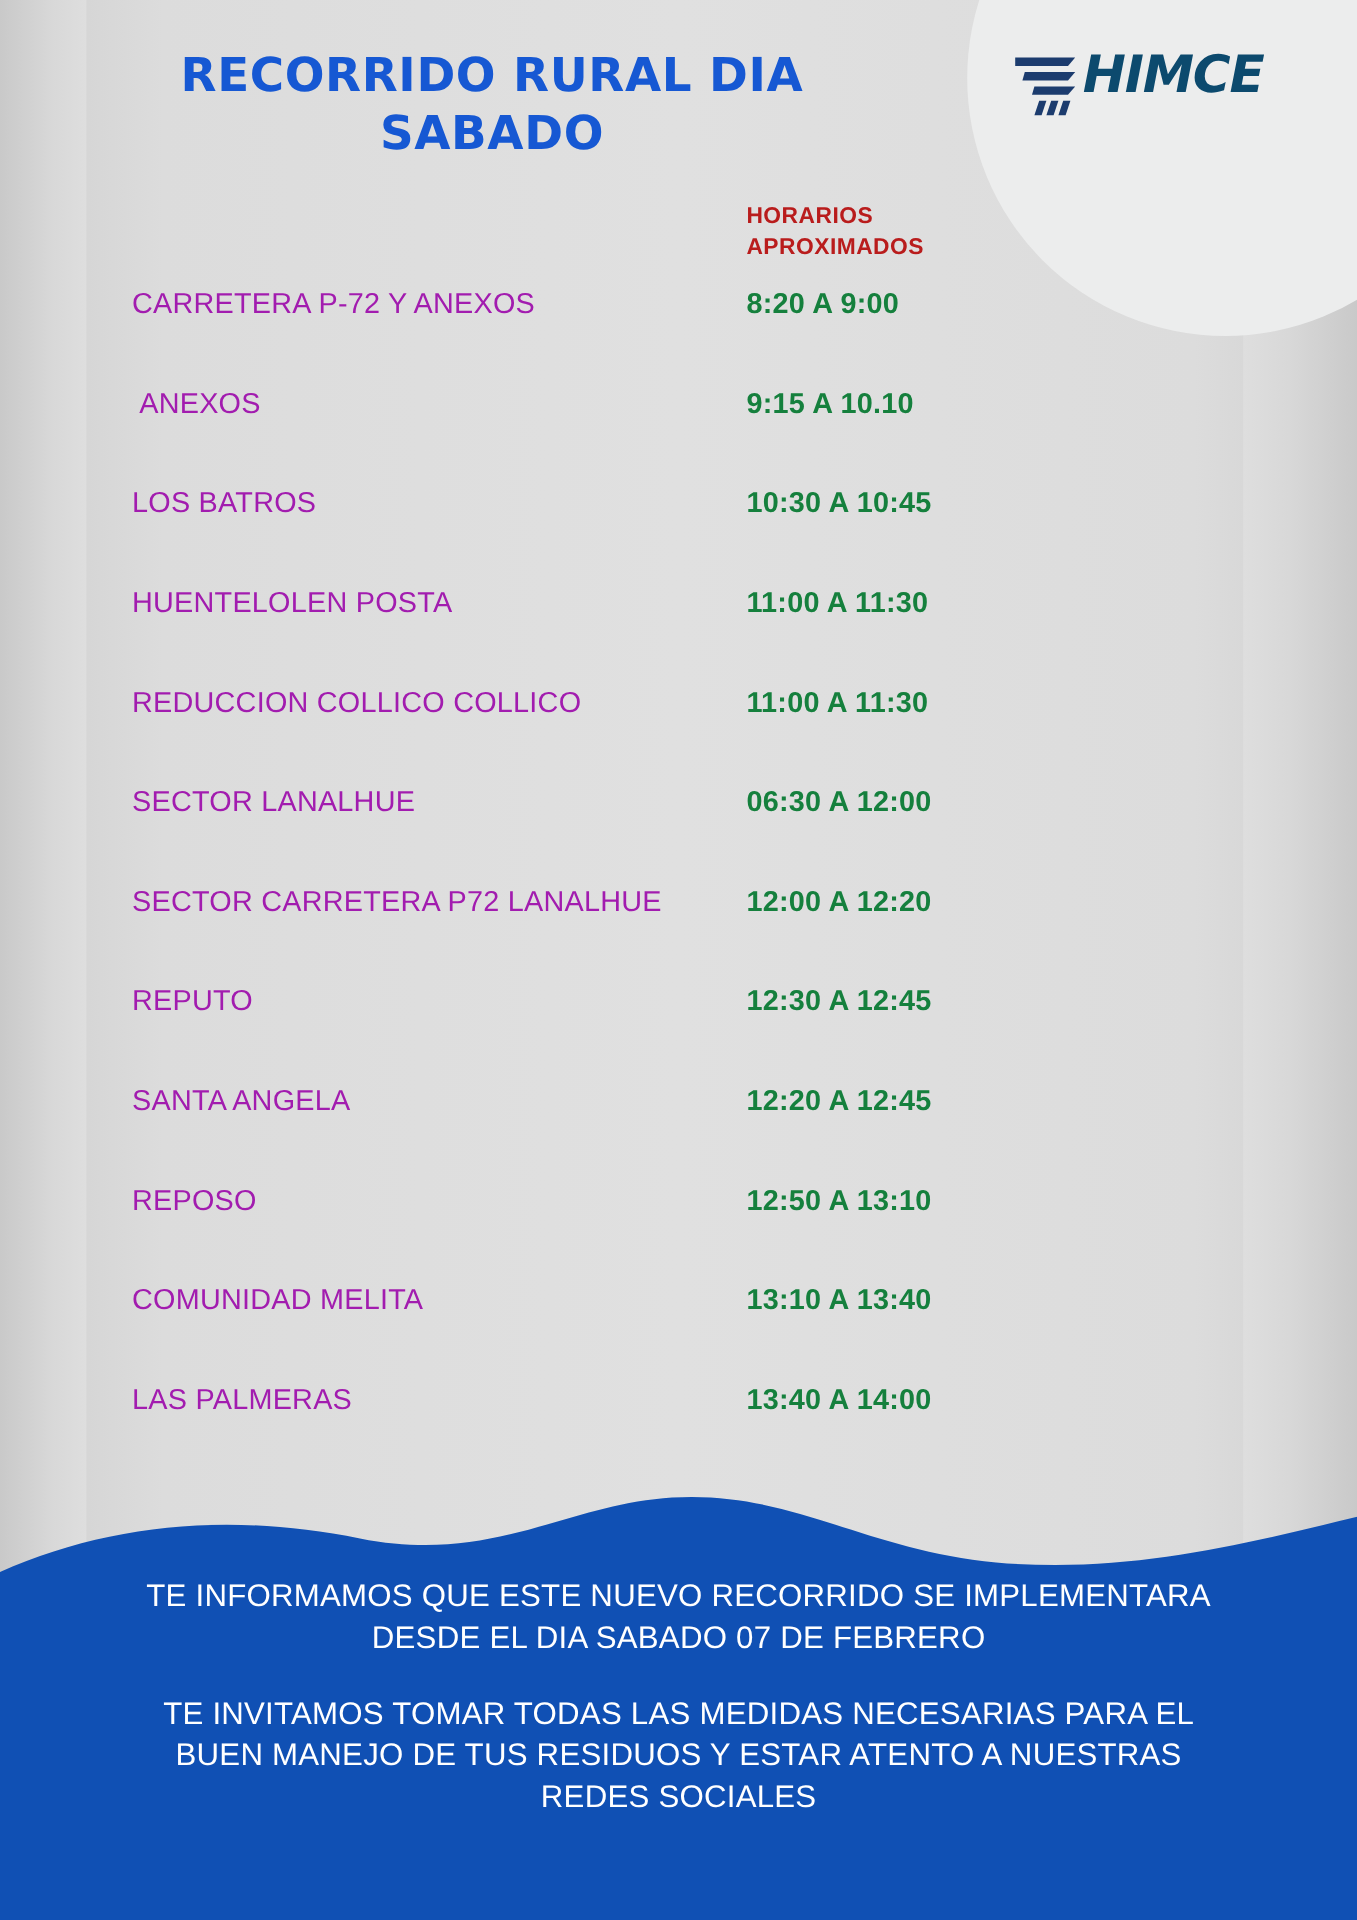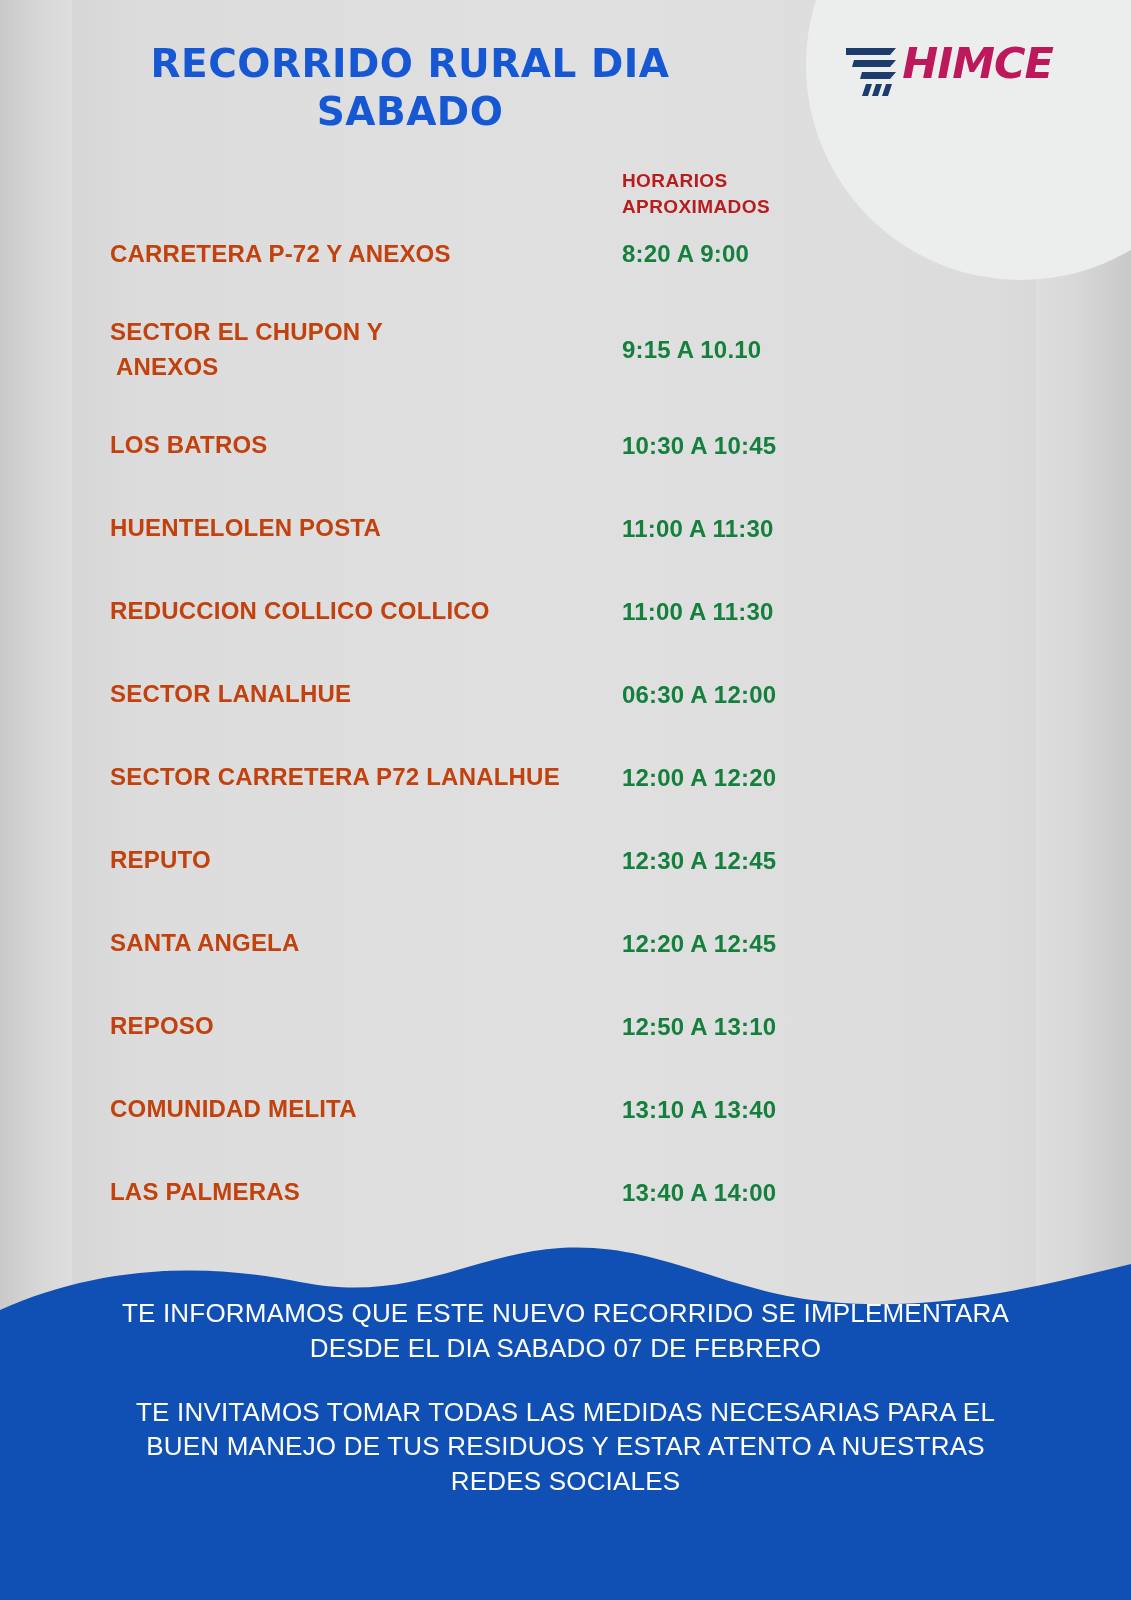--- a/index.html
+++ b/index.html
@@ -56,21 +56,21 @@
   }
   .logo-mark {
     display: block;
   }
   .logo-text {
     font-family: "DejaVu Sans", sans-serif;
     font-size: 43px;
     font-weight: 700;
     font-style: italic;
     letter-spacing: -1px;
-    color: #be185d;
+    color: #0c4a6e;
     line-height: 46px;
   }
 
   
   .title {
     position: absolute;
     left: 60px;
     top: 40px;
     width: 700px;
     text-align: center;
@@ -102,22 +102,22 @@
     width: 900px;
   }
   .row {
     display: flex;
     align-items: center;
     min-height: 44px;
     margin-bottom: 39px;
   }
   .row .place {
     width: 512px;
-    color: #c2410c;
-    font-weight: 700;
+    color: #a21caf;
+    font-weight: 400;
     font-size: 24px;
     line-height: 1.45;
     letter-spacing: 0.2px;
   }
   .row .place .l2 { display: block; padding-left: 6px; }
   .row .time {
     color: #15803d;
     font-weight: 700;
     font-size: 24px;
     letter-spacing: 0.2px;
@@ -136,21 +136,21 @@
     left: 0;
     bottom: 86px;
     width: 1131px;
     text-align: center;
     color: #ffffff;
     font-size: 26px;
     line-height: 1.32;
     letter-spacing: 0.2px;
   }
   .footer-text .p1 { margin-bottom: 30px; }
-  .footer-text p { margin: 16px; padding: 0 70px; }
+  .footer-text p { margin: 0; padding: 0 70px; }
 </style>
 </head>
 <body>
 
 <div class="page">
   <div class="edge-left"></div>
   <div class="edge-right"></div>
   <div class="corner-blob"></div>
 </div>
 
@@ -177,21 +177,20 @@
 
   <div class="row">
     <div class="place">
       <span>CARRETERA P-72 Y ANEXOS</span>
     </div>
     <div class="time">8:20 A 9:00</div>
   </div>
 
   <div class="row">
     <div class="place">
-      <span>SECTOR EL CHUPON Y</span>
       <span class="l2">ANEXOS</span>
     </div>
     <div class="time">9:15 A 10.10</div>
   </div>
 
   <div class="row">
     <div class="place">
       <span>LOS BATROS</span>
     </div>
     <div class="time">10:30 A 10:45</div>

